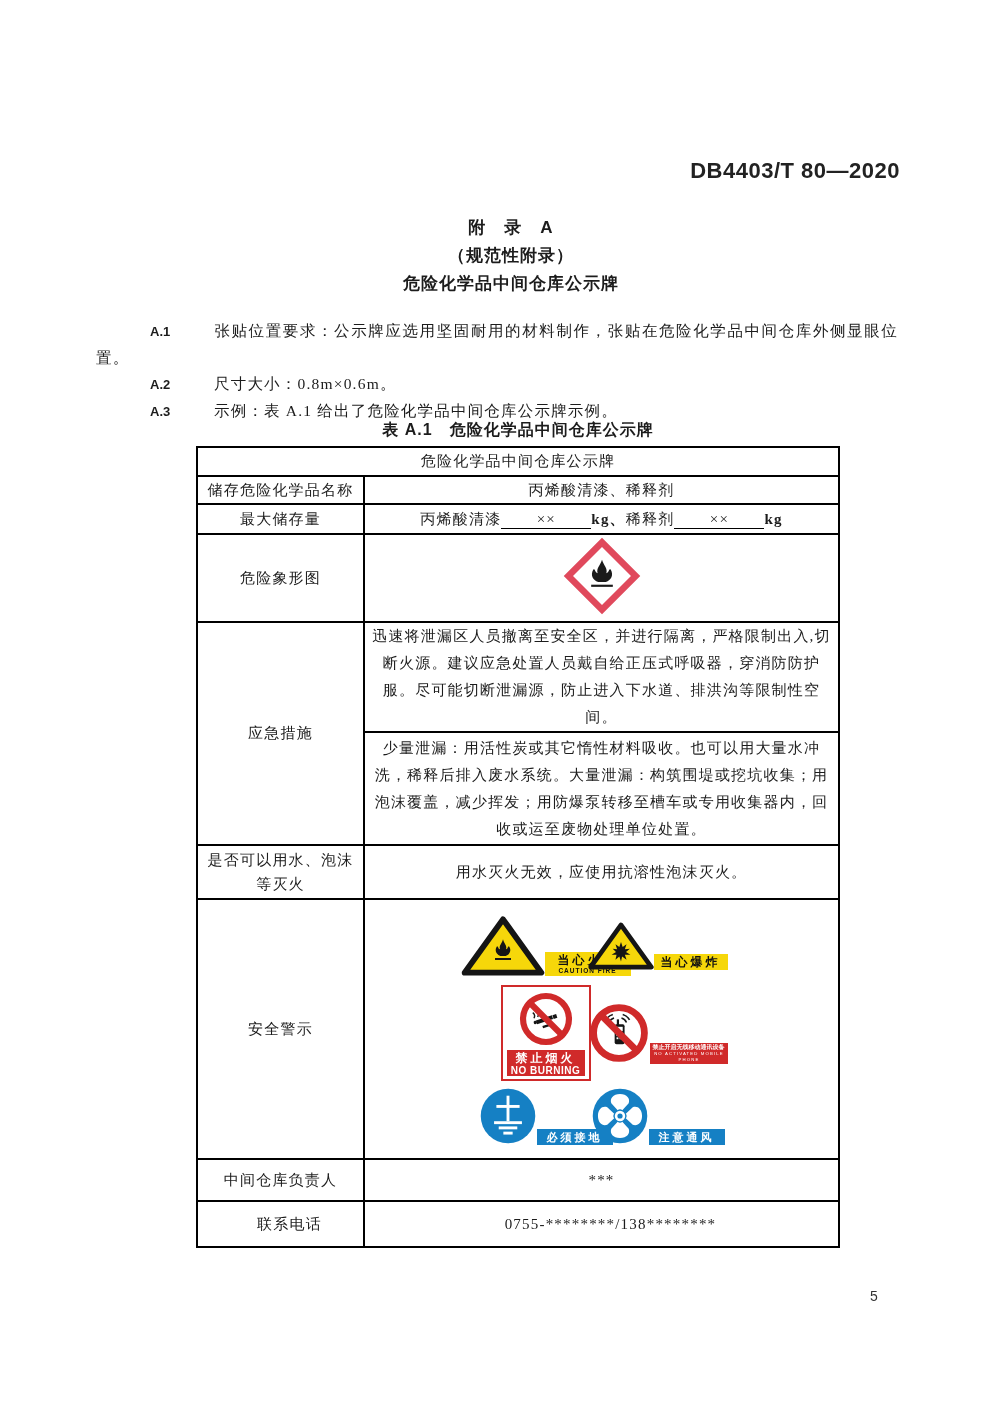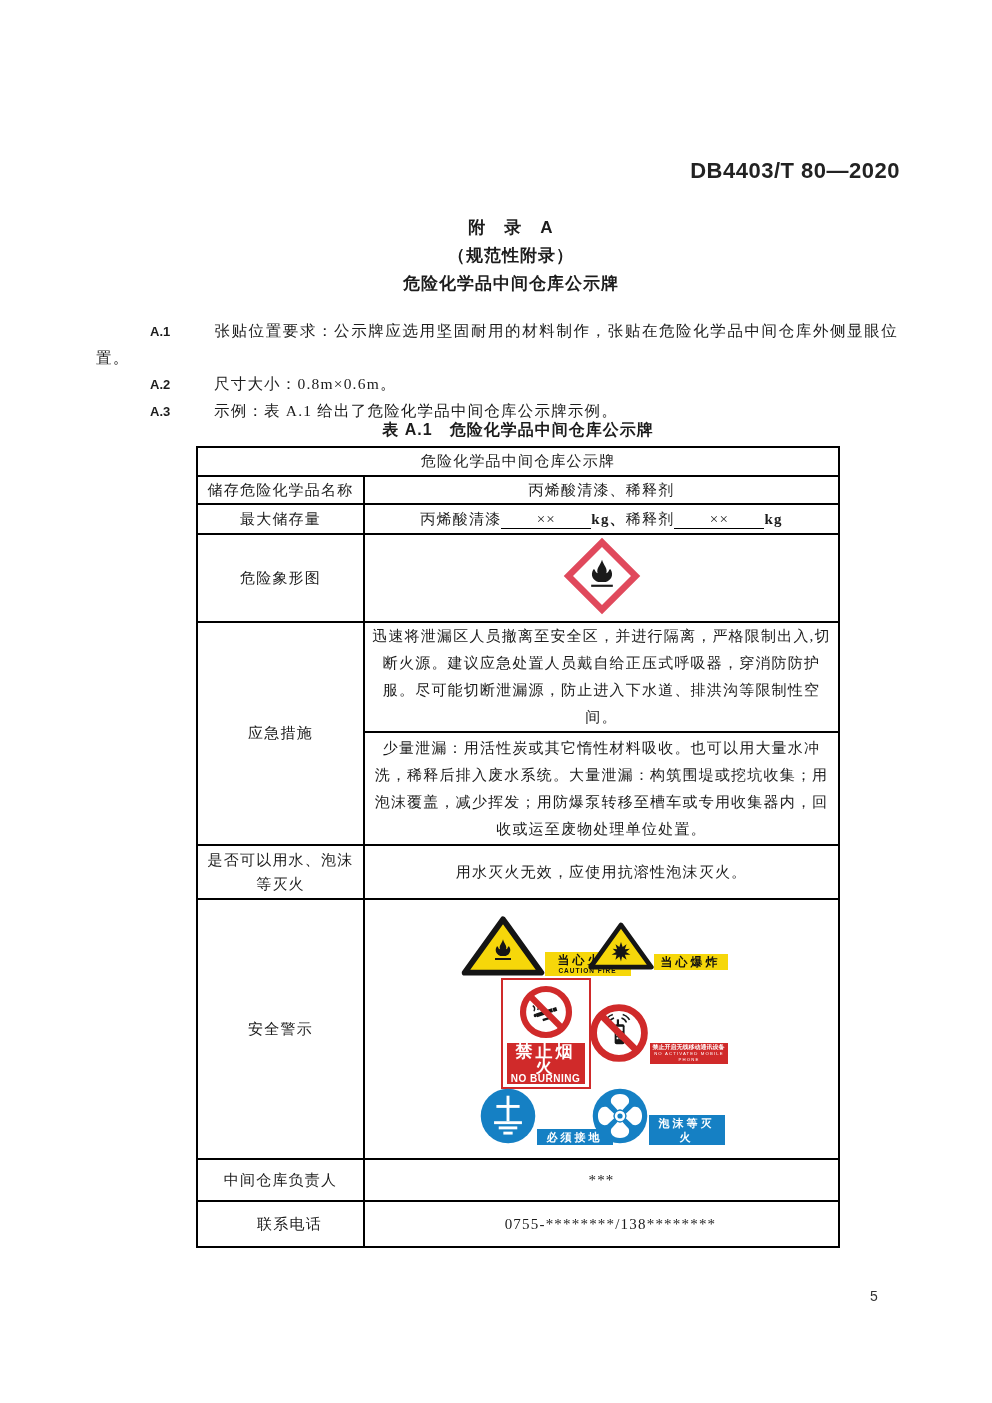--- a/index.html
+++ b/index.html
@@ -59,21 +59,21 @@
     display:grid;grid-template-columns:112px 112px;justify-content:center;
     grid-template-rows:88px 86px 80px;align-items:center;justify-items:center;
   }
   .sign{display:flex;align-items:flex-end;}
   .lab{font-family:"Liberation Sans","DejaVu Sans",sans-serif;text-align:center;margin-top:3px;}
   .lab .zh{font-weight:bold;}
   .lab-warn{background:#f6d70a;color:#111;padding:1px 4px;}
   .lab-warn .zh{font-size:12px;line-height:14px;letter-spacing:3px;}
   .lab-warn .en{font-size:6.5px;line-height:8px;letter-spacing:1px;font-weight:bold;}
   .lab-proh{background:#d02a2a;color:#fff;padding:1px 4px;}
-  .lab-proh .zh{font-size:17px;line-height:15px;letter-spacing:3px;}
+  .lab-proh .zh{font-size:12px;line-height:15px;letter-spacing:3px;}
   .lab-proh .en{font-size:10px;line-height:9px;letter-spacing:0.5px;font-weight:bold;}
   .lab-proh-sm{background:#d02a2a;color:#fff;padding:1px 2px;width:74px;}
   .lab-proh-sm .zh{font-size:6px;line-height:7px;letter-spacing:0;}
   .lab-proh-sm .en{font-size:4.5px;line-height:6px;transform:scale(0.95);}
   .lab-mand{background:#1580c4;color:#ffffff;padding:1px 6px;}
   .lab-mand .zh{font-size:11px;line-height:14px;letter-spacing:3px;}
   .boxed{border:2px solid #d02a2a;background:#fff;padding:4px 4px 3px;display:flex;flex-direction:column;align-items:center;}
   .boxed .lab{margin-top:3px;align-self:stretch;}
 
   .page-num{position:absolute;top:1288px;left:870px;font-size:14px;
@@ -242,21 +242,21 @@
               <g fill="#ffffff">
                 <path d="M50 12 C62 12 68 20 65 28 L54 40 C52 38 48 38 46 40 L35 28 C32 20 38 12 50 12 Z"></path>
                 <path d="M88 50 C88 62 80 68 72 65 L60 54 C62 52 62 48 60 46 L72 35 C80 32 88 38 88 50 Z"></path>
                 <path d="M50 88 C38 88 32 80 35 72 L46 60 C48 62 52 62 54 60 L65 72 C68 80 62 88 50 88 Z"></path>
                 <path d="M12 50 C12 38 20 32 28 35 L40 46 C38 48 38 52 40 54 L28 65 C20 68 12 62 12 50 Z"></path>
                 <circle cx="50" cy="50" r="9"></circle>
               </g>
               <circle cx="50" cy="50" r="4.5" fill="#1580c4"></circle>
             </svg>
             <div class="lab lab-mand" style="width:64px">
-              <div class="zh">泡沫等灭火</div>
+              <div class="zh">注意通风</div>
             </div>
           </div>
 
         </div>
       </td>
     </tr>
 
     <tr class="r-mgr">
       <td class="lbl">中间仓库负责人</td>
       <td>***</td>

